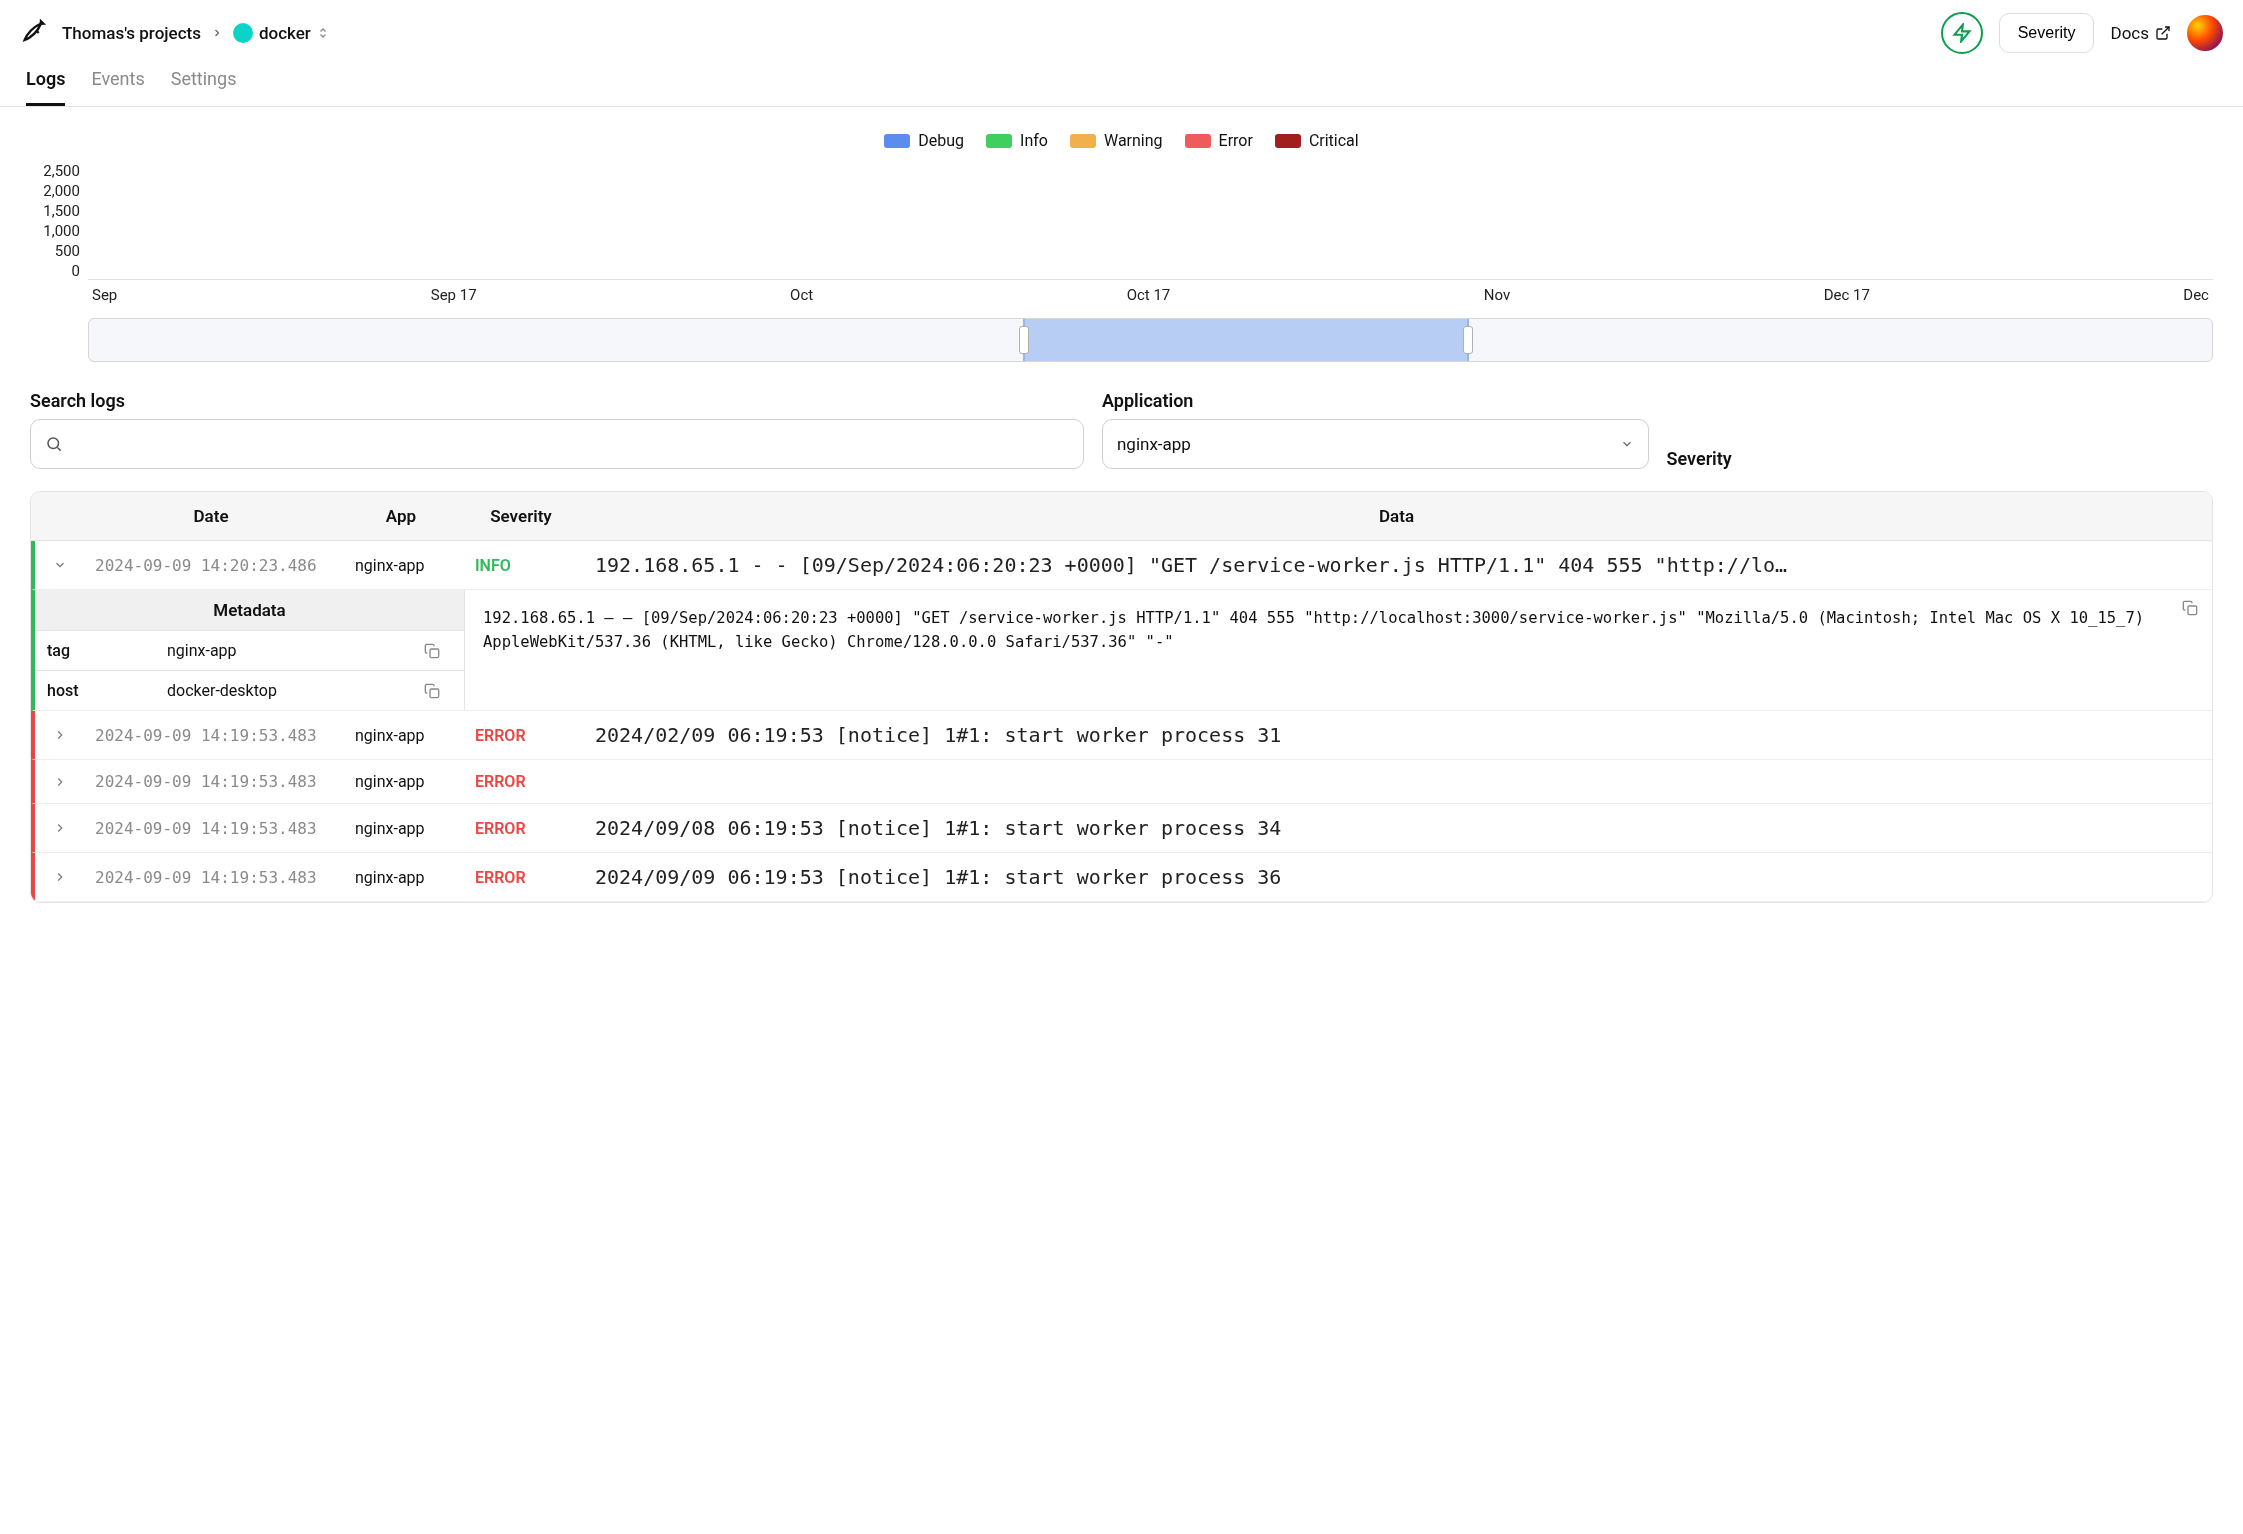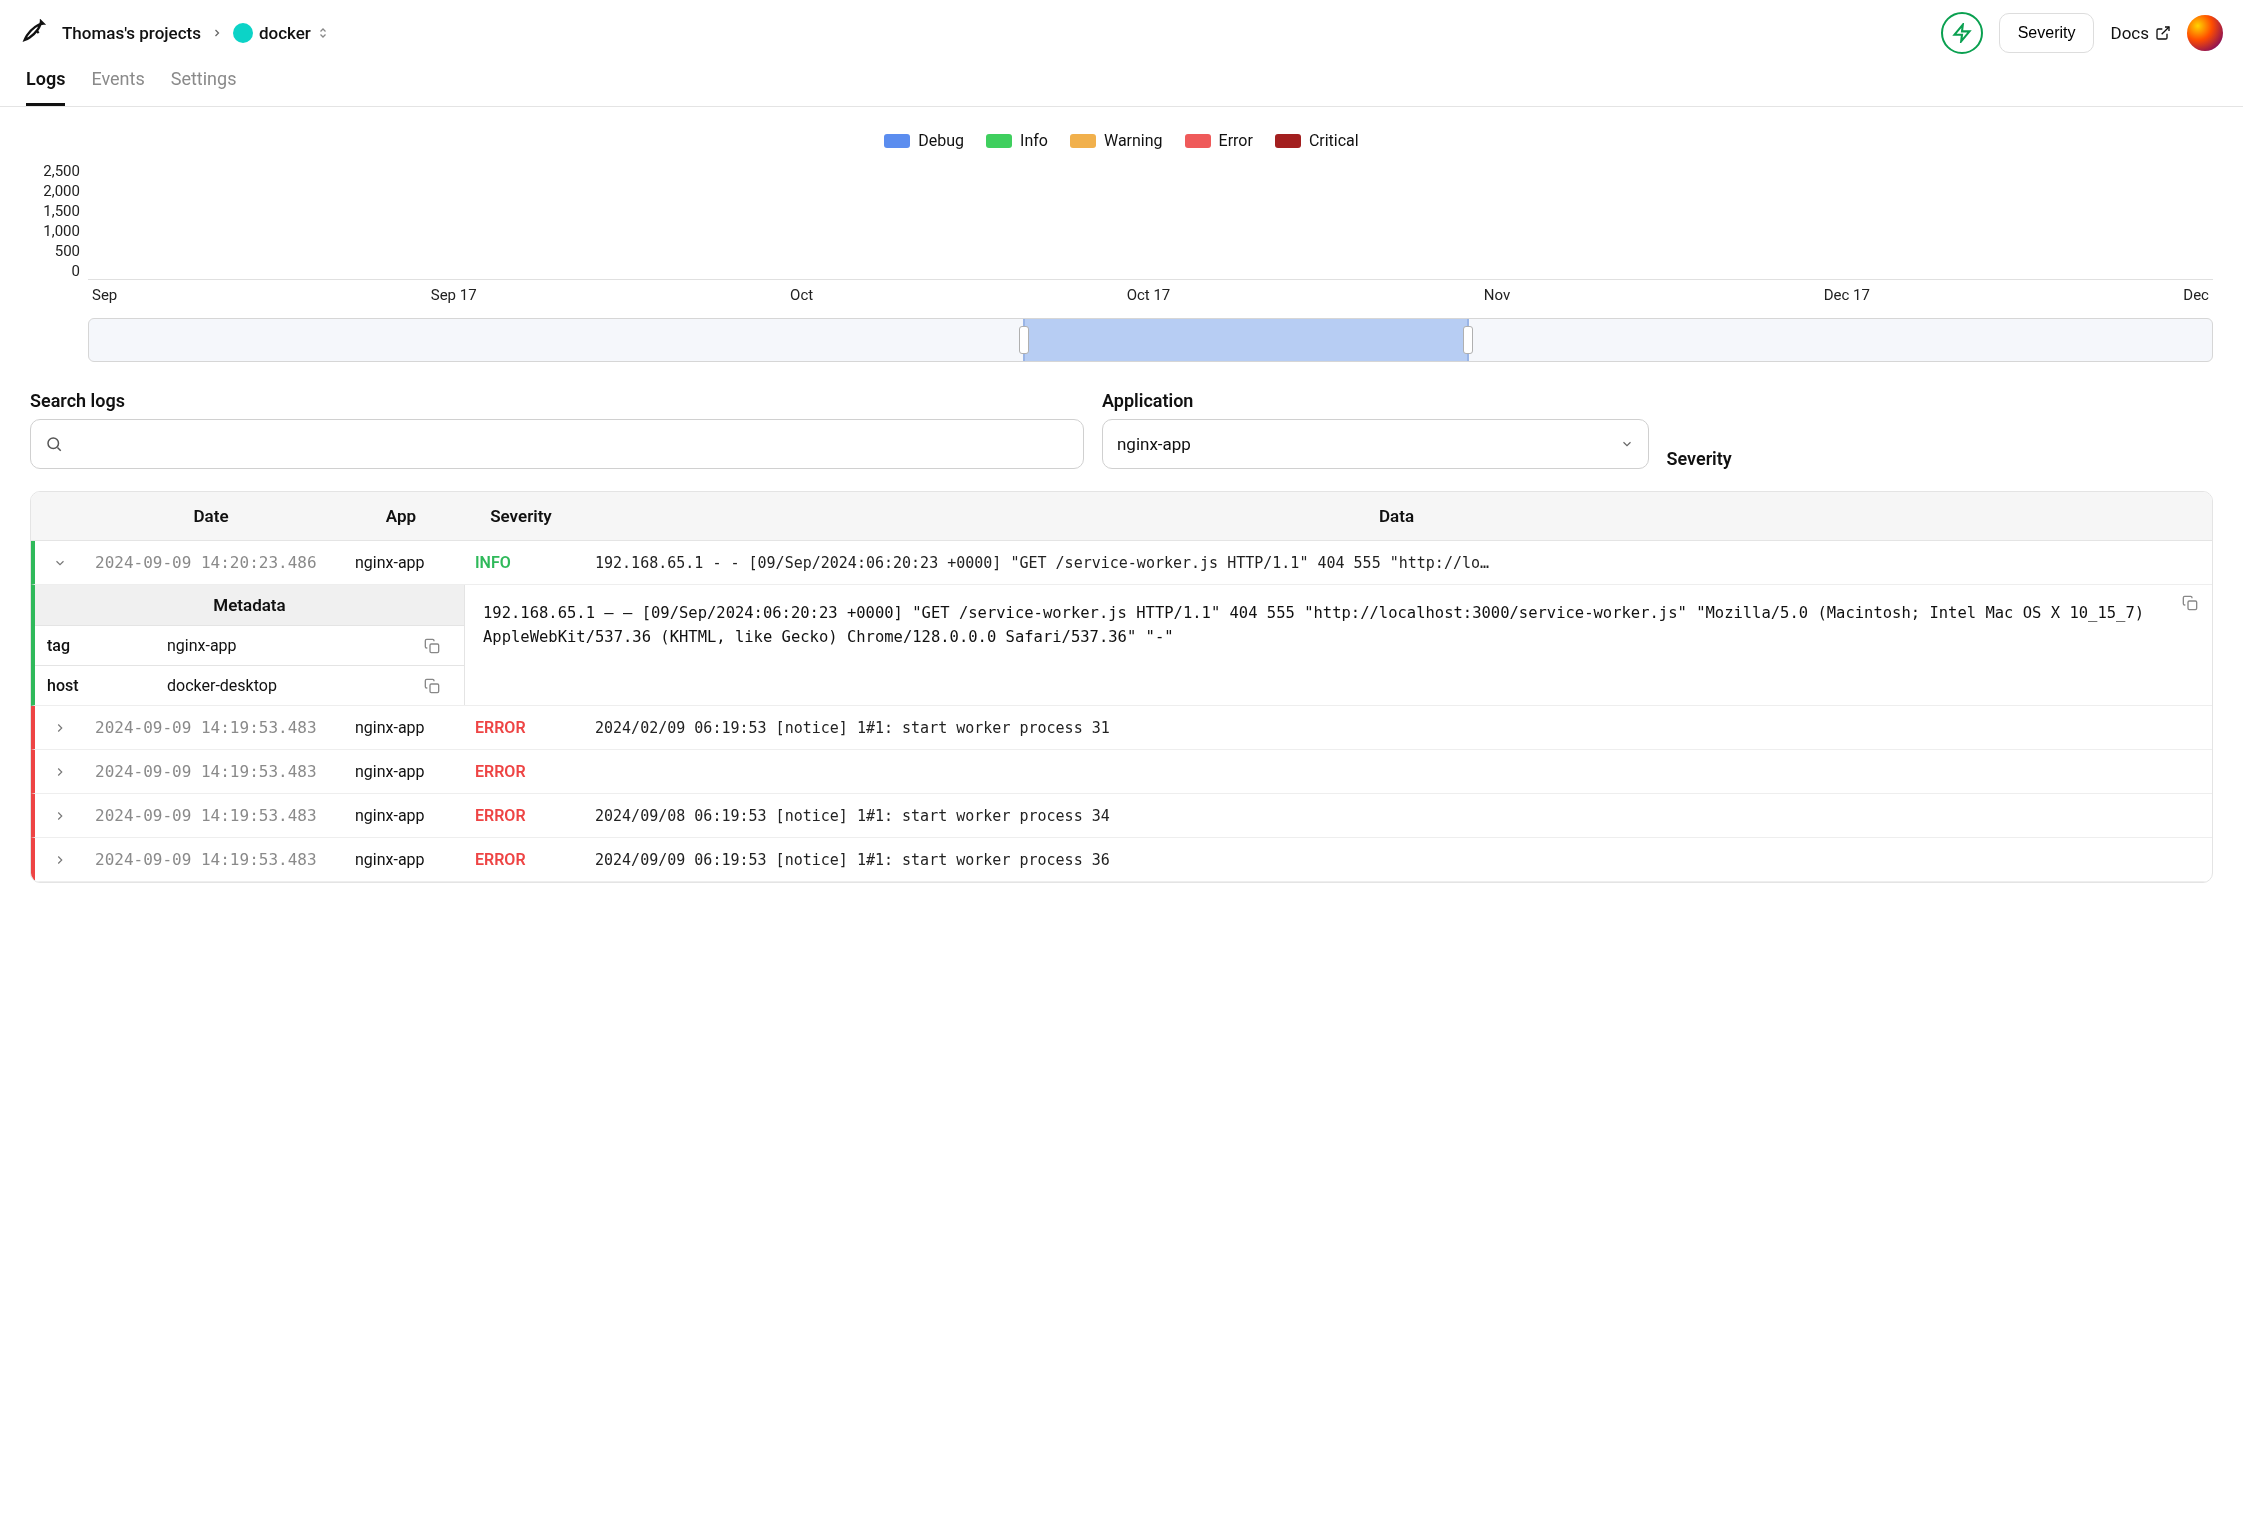--- a/index.html
+++ b/index.html
@@ -98,21 +98,21 @@
 .trow { display:grid; grid-template-columns:50px 260px 120px 120px 1fr; border-bottom:1px solid #eee; font-size:16px; align-items:center; border-left:4px solid transparent; }
 .trow.info { border-left-color:#2fb95a; }
 .trow.error { border-left-color:#e44; }
 .td { padding:12px 10px; white-space:nowrap; overflow:hidden; text-overflow:ellipsis; }
 .td.exp { display:flex; align-items:center; justify-content:center; color:#777; }
 .td.date { font-family: ui-monospace, SFMono-Regular, Menlo, Consolas, monospace; color:#8a8a8a; }
 .td.app { }
 .td.sev { font-weight:600; }
 .sev-info { color:#2fb95a; }
 .sev-error { color:#e44; }
-.td.data { font-family: ui-monospace, SFMono-Regular, Menlo, Consolas, monospace; color:#222; font-size:15px; }
+.td.data { font-family: ui-monospace, SFMono-Regular, Menlo, Consolas, monospace; color:#222; font-size:20px; }
 
 .details { display:grid; grid-template-columns: 430px 1fr; border-bottom:1px solid #eee; border-left:4px solid #2fb95a; }
 .meta-panel { border-right:1px solid #e4e4e4; }
 .meta-header { background:#f0f0f0; text-align:center; font-weight:600; padding:10px; border-bottom:1px solid #e4e4e4; font-size:17px;}
 .meta-row { display:grid; grid-template-columns:120px 1fr 40px; border-bottom:1px solid #e4e4e4; align-items:center; }
 .meta-row:last-child { border-bottom:none; }
 .meta-key { padding:10px 12px; font-weight:500; }
 .meta-val { padding:10px 12px; }
 .copy-icon { color:#888; text-align:center; cursor:pointer; }
 .full-data {

